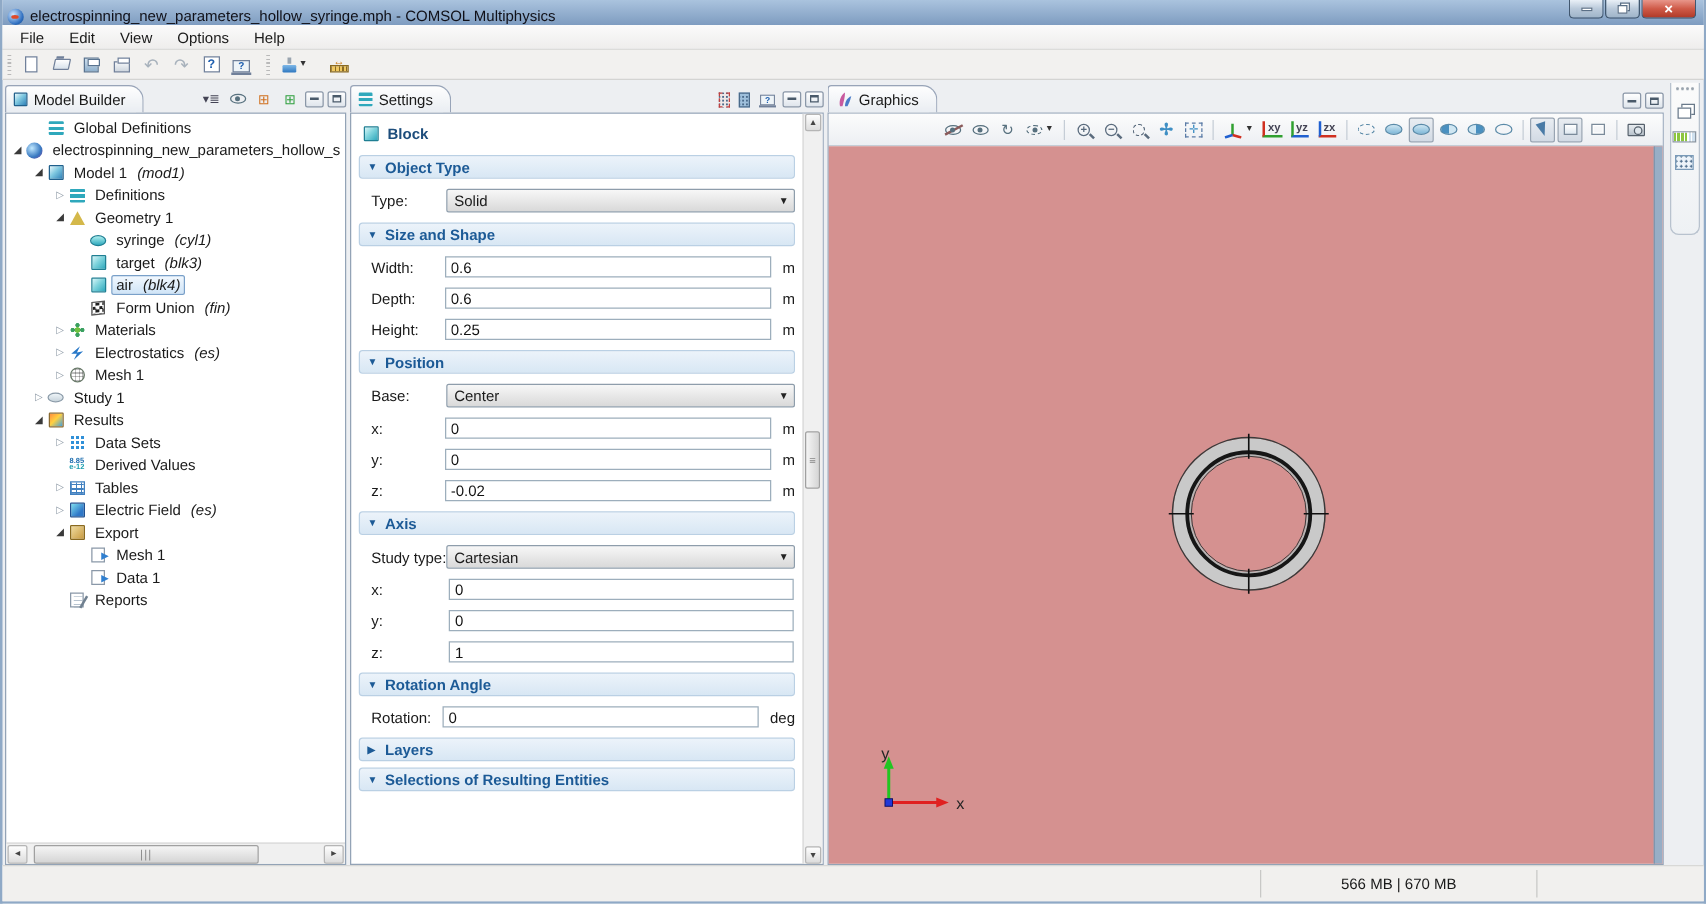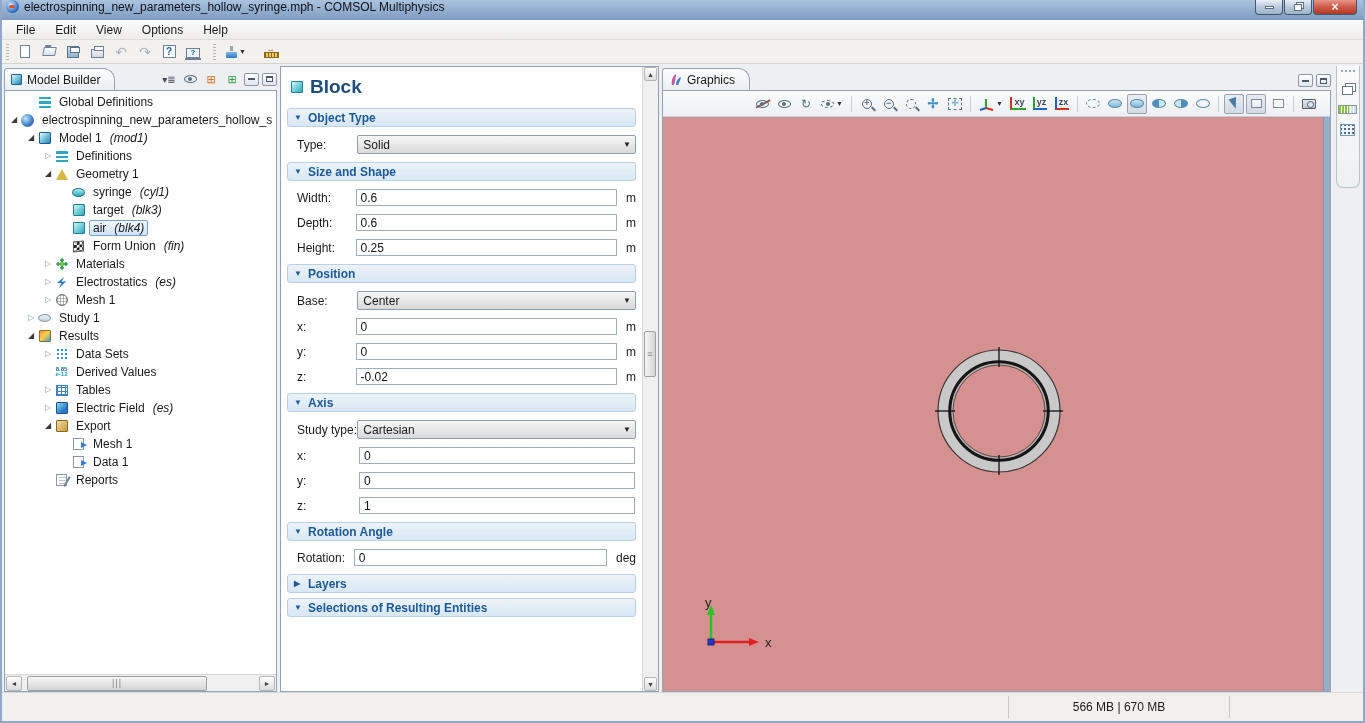--- a/index.html
+++ b/index.html
@@ -1,21 +1,21 @@
 <!DOCTYPE html>
 <html><head>
 <meta charset="utf-8">
 <style>
   *{box-sizing:border-box;margin:0;padding:0}
   html,body{width:1365px;height:723px;overflow:hidden}
   body{font-family:"Liberation Sans",sans-serif;font-size:12px;color:#1a1a1a;background:#edeff2}
   .app{width:1365px;height:723px;display:flex;flex-direction:column;border-left:2px solid #8fa9c6;border-right:2px solid #8fa9c6;border-bottom:2px solid #8fa9c6}
 
   
-  .titlebar{height:20px;background:linear-gradient(#aac3de,#7e9cc0);display:flex;align-items:flex-start;padding-left:4px;position:relative}
+  .titlebar{height:20px;background:linear-gradient(#aac3de,#7e9cc0);display:flex;align-items:flex-end;padding-left:4px;position:relative}
   .app-ico{width:13px;height:13px;border-radius:50%;background:radial-gradient(circle at 35% 35%,#cfe6ff,#2f6fc0 65%,#12407e);margin-right:5px;position:relative}
   .app-ico::after{content:"";position:absolute;left:3px;top:5px;width:6px;height:3px;border-radius:50%;background:#e04a2a}
   .title-txt{font-size:12px;color:#101018}
   .win-controls{position:absolute;right:6px;top:0;display:flex}
   .wbtn{height:15px;border:1px solid #41576f;border-top:none;border-radius:0 0 4px 4px;display:flex;align-items:center;justify-content:center;margin-left:1px}
   .wbtn.min,.wbtn.rest{width:28px;background:linear-gradient(#e9f0f7,#b9c9da 50%,#9fb4c9)}
   .wbtn.close{width:44px;background:linear-gradient(#e8968a,#cf5a48 50%,#b03a28);color:#fff;font-weight:bold;font-size:12px}
   .glyph-min{width:9px;height:3px;background:#fff;border:1px solid #5a6f86}
   .glyph-rest{width:8px;height:7px;border:1px solid #5a6f86;background:#fff;box-shadow:2px -2px 0 -1px #fff,2px -2px 0 0 #5a6f86}
 
@@ -99,21 +99,21 @@
   .htrack{flex:1;position:relative;height:15px}
   .hthumb{position:absolute;left:4px;top:0;width:180px;height:15px;background:linear-gradient(#f5f5f5,#d5d5d5);border:1px solid #a0a0a0;border-radius:2px;display:flex;align-items:center;justify-content:center;color:#888;font-size:9px;letter-spacing:1px}
   .vscroll{width:16px;background:#f0f0f0;border-left:1px solid #d8d8d8;display:flex;flex-direction:column;align-items:center}
   .vtrack{flex:1;position:relative;width:100%}
   .vthumb{position:absolute;top:42%;left:1px;width:12px;height:46px;background:linear-gradient(90deg,#f5f5f5,#d5d5d5);border:1px solid #a0a0a0;border-radius:2px;display:flex;align-items:center;justify-content:center;color:#888;font-size:9px}
 
   
   .set-panel{width:379px}
   .set-content{display:flex;flex-direction:row}
   .set-body{flex:1;overflow:hidden;padding-bottom:4px}
-  .node-title{display:flex;align-items:center;gap:7px;margin:9px 0 10px 10px;font-size:19px;font-weight:bold;color:#1d4d7c}
+  .node-title{display:flex;align-items:center;gap:7px;margin:9px 0 10px 10px;font-size:12px;font-weight:bold;color:#1d4d7c}
   .sec{margin:0 6px 5px 6px}
   .sec-h{height:19px;display:flex;align-items:center;gap:5px;padding:0 6px;background:linear-gradient(#ecf3fa,#d8e7f4);border:1px solid #bad0e4;border-radius:3px;color:#1c5a96;font-weight:bold}
   .sarr{font-size:8px;color:#1c5a96;width:9px}
   .sarr.open::before{content:"▼"}
   .sarr.closed::before{content:"▶"}
   .frow{display:flex;align-items:center;margin:8px 0 8px 10px}
   .flabel{width:62px}
   .tinput{height:17px;width:276px;border:1px solid #9daebc;font-family:"Liberation Sans",sans-serif;font-size:12px;padding:0 4px;background:#fff;color:#111}
   .dropdown{width:286px;height:19px;border:1px solid #8e9dab;border-radius:2px;background:linear-gradient(#f7f7f7,#d9d9d9);display:flex;align-items:center;padding-left:5px;position:relative}
   .dropdown .dd-a{position:absolute;right:4px;font-size:8px;color:#222}
@@ -479,20 +479,43 @@
           <span class="sarrowbtn">◄</span>
           <span class="htrack">
               <span class="hthumb">|||</span>
             </span>
           <span class="sarrowbtn">►</span>
         </div>
       </div>
     </div>
 
     <div class="panel set-panel">
+      <div class="tabrow">
+        <div class="tab">
+          <span class="i-bars" style="width:11px;height:11px"></span>
+          <span>Settings</span>
+        </div>
+        <div class="tab-icons">
+          <span class="hdr-bld">
+              <span class="bld red"></span>
+            </span>
+          <span class="hdr-bld">
+              <span class="bld blue"></span>
+            </span>
+          <span class="hicon">
+              <span class="ico-laptop" style="transform:scale(.85)">?</span>
+            </span>
+          <span class="pbtn">
+              <span class="g-min"></span>
+            </span>
+          <span class="pbtn">
+              <span class="g-max"></span>
+            </span>
+        </div>
+      </div>
       <div class="pcontent set-content">
         <div class="set-body">
           <div class="node-title">
             <span class="i-cube"></span>
             <span>Block</span>
           </div>
 
           <div class="sec">
             <div class="sec-h">
                 <span class="sarr open"></span>

